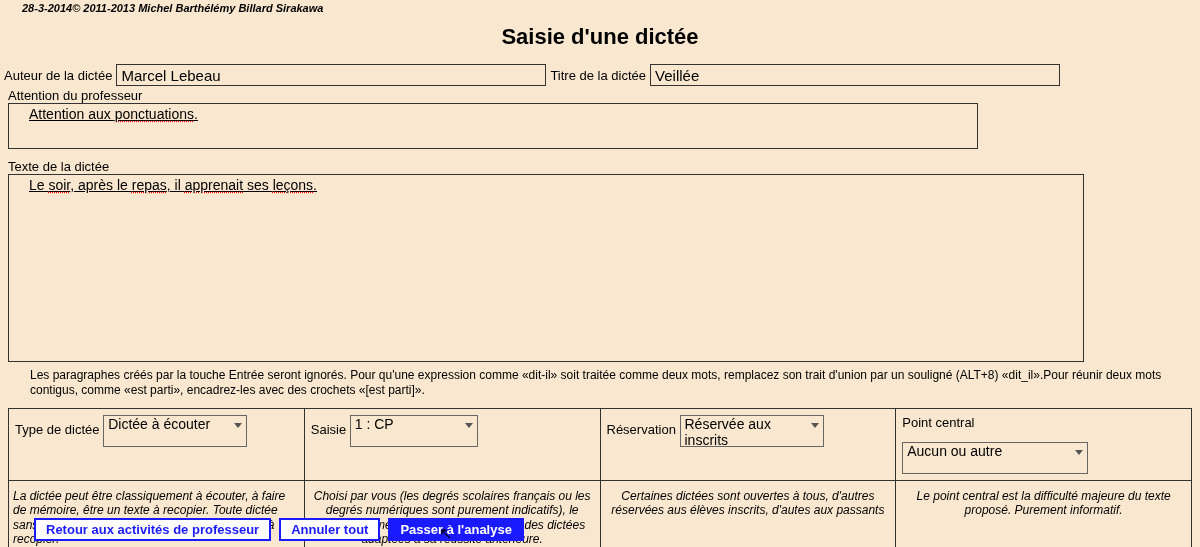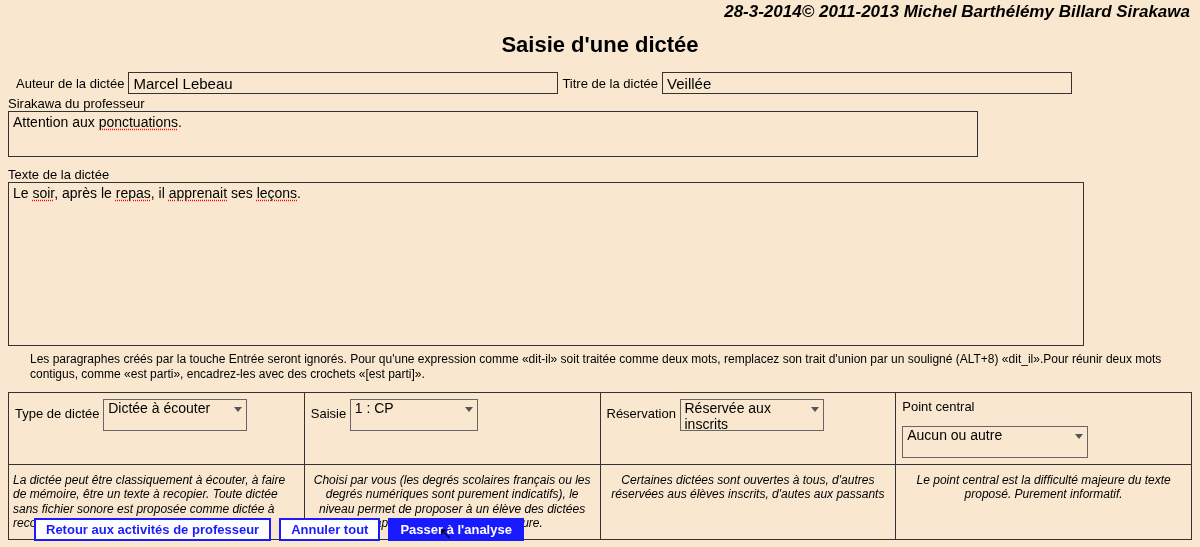--- a/index.html
+++ b/index.html
@@ -7,34 +7,34 @@
       background: #f9e8cf;
       font-family: Arial, Helvetica, sans-serif;
       font-size: 13px;
       color: #000;
       width: 1200px;
       height: 547px;
       position: relative;
     }
     .topbar {
       display: flex;
-      justify-content: flex-end;
-      padding: 2px 10px;
-      font-size: 17px;
+      justify-content: flex-start;
+      padding: 2px 22px;
+      font-size: 11px;
       font-style: italic;
       font-weight: bold;
     }
     .title {
       text-align: center;
       font-size: 22px;
       font-weight: bold;
       margin: 8px 0 14px;
     }
     .row {
-      padding: 0 16px;
+      padding: 0 4px;
       display: flex;
       align-items: center;
       gap: 4px;
       margin-bottom: 2px;
     }
     .field-label { font-size: 13px; }
     .text-input {
       border: 1px solid #333;
       background: #f9e8cf;
       font-size: 15px;
@@ -48,26 +48,27 @@
       font-size: 13px;
       padding: 0 8px;
     }
     .textarea {
       display: block;
       margin: 0 8px;
       width: calc(100% - 230px);
       border: 1px solid #333;
       background: #f9e8cf;
       font-size: 14px;
-      padding: 2px 4px;
+      padding: 2px 20px;
       font-family: Arial, Helvetica, sans-serif;
       resize: both;
+      text-decoration: underline;
     }
     #instructions-ta { height: 46px; }
-    #dictation-ta    { height: 164px; width: calc(100% - 124px); }
+    #dictation-ta    { height: 188px; width: calc(100% - 124px); }
     .hint {
       font-size: 12px;
       padding: 6px 22px 6px 30px;
       line-height: 1.25;
     }
     .opts-table {
       margin: 4px 8px 0;
       width: calc(100% - 16px);
       border-collapse: collapse;
     }
@@ -150,21 +151,21 @@
 
 <div class="title">Saisie d'une dictée</div>
 
 <div class="row">
   <span class="field-label">Auteur de la dictée</span>
   <input id="author-input" class="text-input" value="Marcel Lebeau" style="">
   <span class="field-label">Titre de la dictée</span>
   <input id="title-input" class="text-input" value="Veillée" style="">
 </div>
 
-<div class="block-label">Sirakawa du professeur</div>
+<div class="block-label">Attention du professeur</div>
 <div id="instructions-ta" class="textarea" contenteditable="true" style="">
   <span>Attention aux </span><span class="spellunder">ponctuations</span><span>.</span>
 </div>
 
 <div style="height:10px"></div>
 
 <div class="block-label">Texte de la dictée</div>
 <div id="dictation-ta" class="textarea" contenteditable="true" style="">
   <span>Le </span><span class="spellunder">soir</span><span>, après le </span><span class="spellunder">repas</span><span>, il </span><span class="spellunder">apprenait</span><span> ses </span><span class="spellunder">leçons</span><span>.</span>
 </div>

